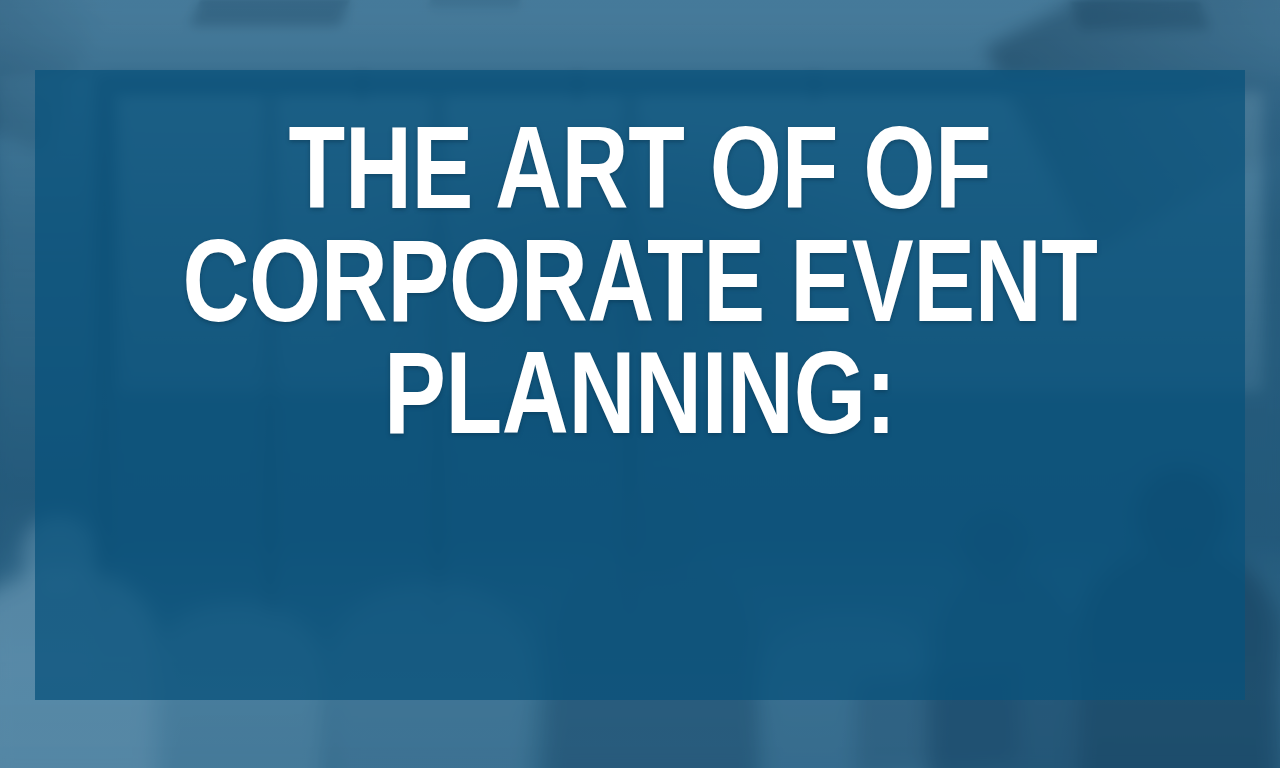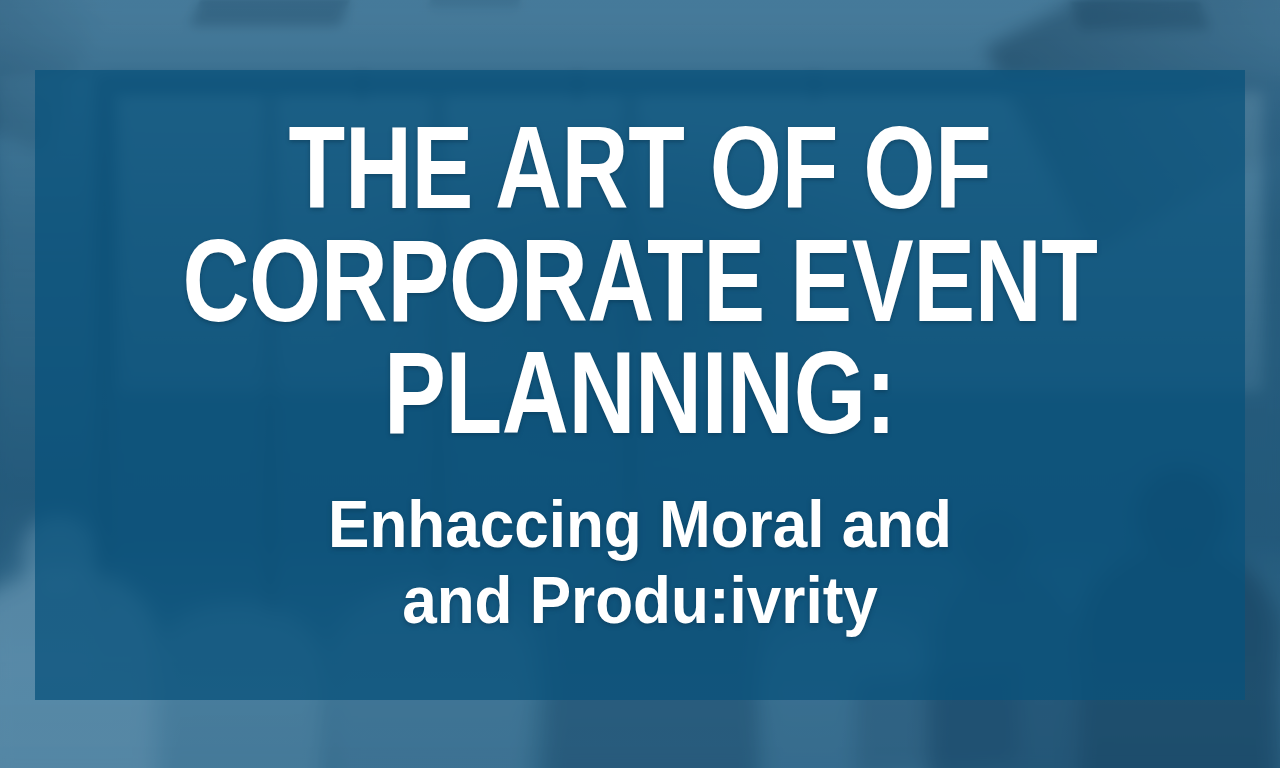--- a/index.html
+++ b/index.html
@@ -294,21 +294,15 @@
   <div class="overlay-panel">
 
     <div class="hl-wrap">
       <h1 class="headline">
         <span class="hl-line">THE ART OF OF</span>
         <span class="hl-line">CORPORATE EVENT</span>
         <span class="hl-line">PLANNING:</span>
       </h1>
     </div>
 
-    <div class="sub-wrap">
-      <h2 class="subtitle">
-        <span class="sub-line">Enhaccing Moral and</span>
-        <span class="sub-line">and Produ:ivrity</span>
-      </h2>
-    </div>
 
   </div>
 </div>
 
 </body></html>

